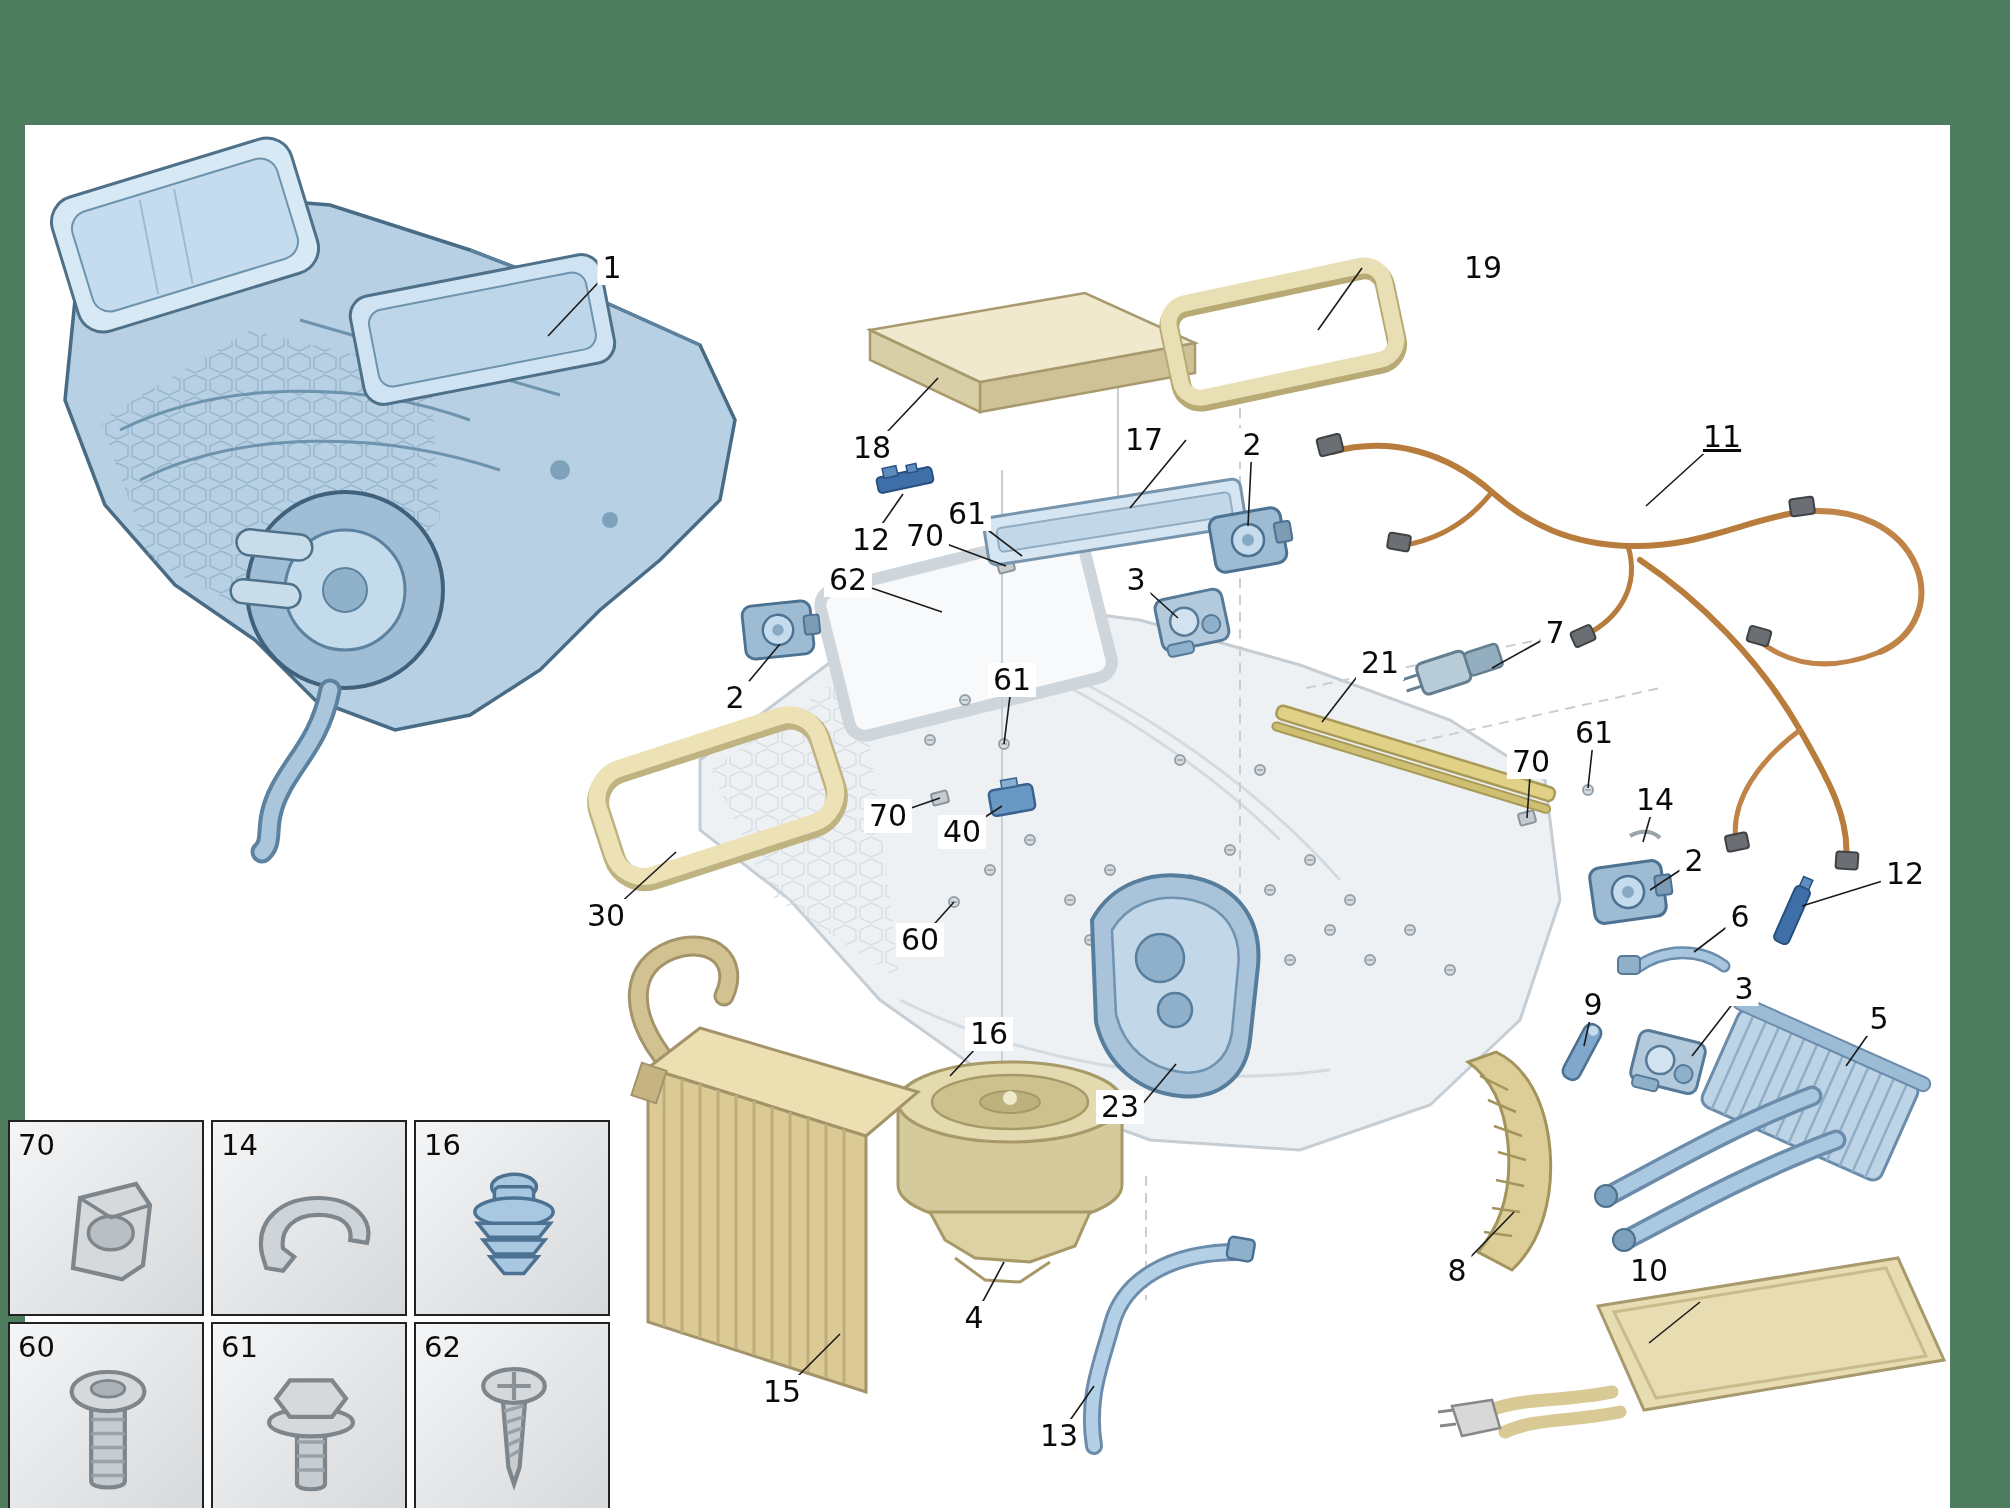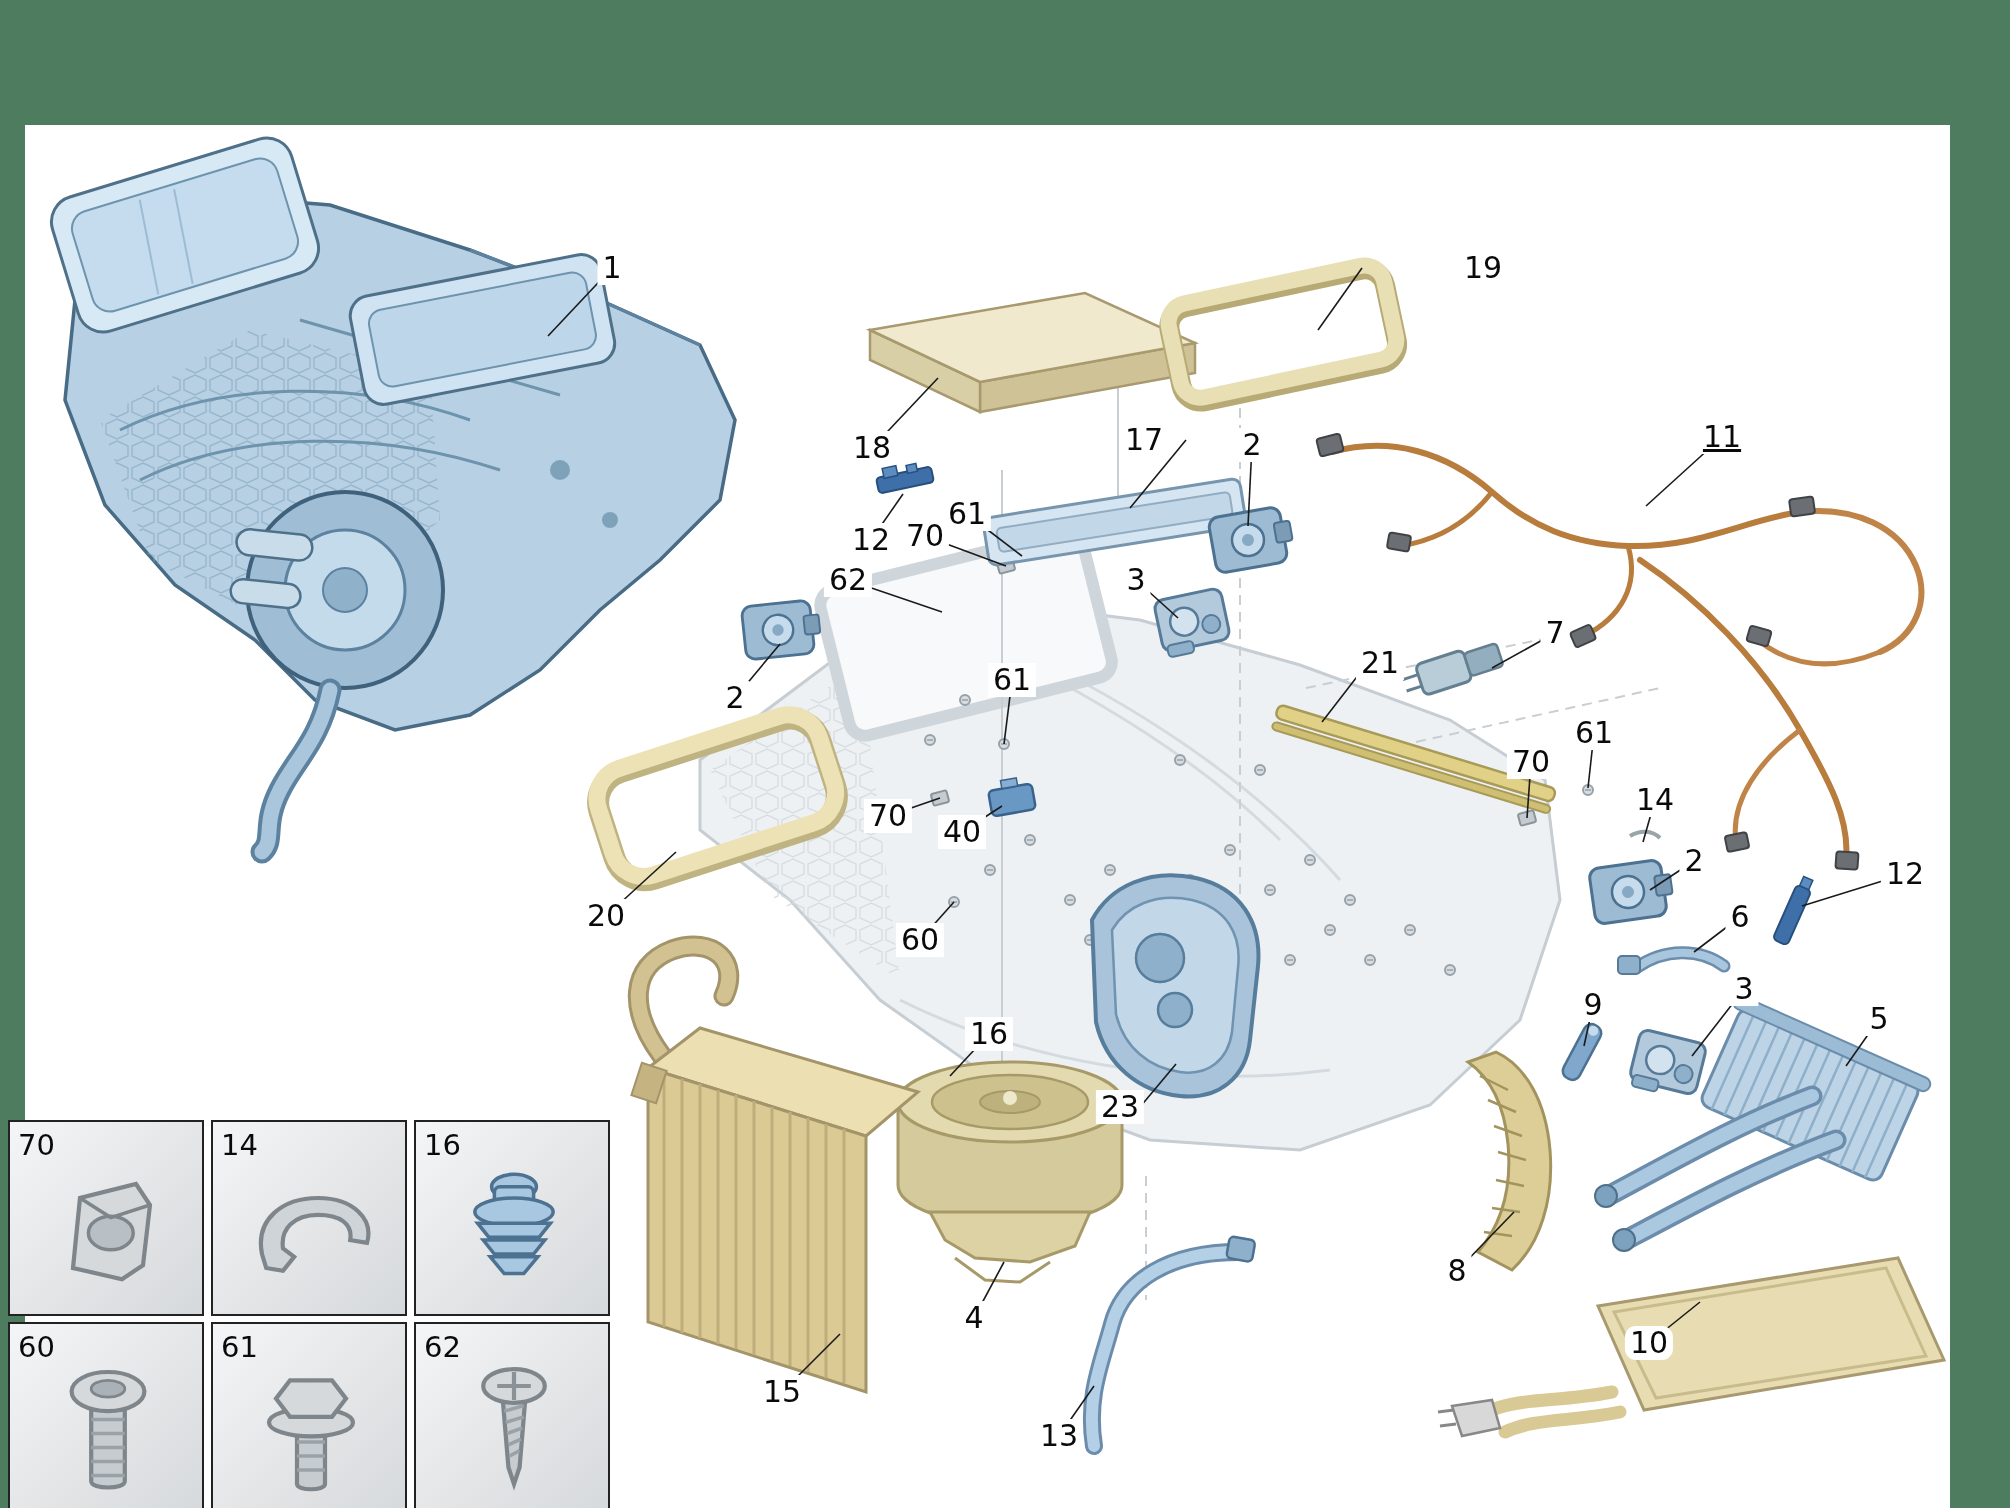--- a/index.html
+++ b/index.html
@@ -338,32 +338,32 @@
     <div class="callout" style="left: 1555px; top: 633px;">7</div>
     <div class="callout" style="left: 1012px; top: 680px;">61</div>
     <div class="callout" style="left: 888px; top: 816px;">70</div>
     <div class="callout" style="left: 962px; top: 832px;">40</div>
     <div class="callout" style="left: 1594px; top: 733px;">61</div>
     <div class="callout" style="left: 1531px; top: 762px;">70</div>
     <div class="callout" style="left: 1655px; top: 800px;">14</div>
     <div class="callout" style="left: 1694px; top: 861px;">2</div>
     <div class="callout" style="left: 1905px; top: 874px;">12</div>
     <div class="callout" style="left: 1740px; top: 917px;">6</div>
-    <div class="callout" style="left: 606px; top: 916px;">20</div>
+    <div class="callout" style="left: 606px; top: 916px;">30</div>
     <div class="callout" style="left: 920px; top: 940px;">60</div>
     <div class="callout" style="left: 1593px; top: 1005px;">9</div>
     <div class="callout" style="left: 1744px; top: 989px;">3</div>
     <div class="callout" style="left: 1879px; top: 1019px;">5</div>
     <div class="callout" style="left: 989px; top: 1034px;">16</div>
     <div class="callout" style="left: 1120px; top: 1107px;">23</div>
     <div class="callout" style="left: 1457px; top: 1271px;">8</div>
     <div class="callout" style="left: 974px; top: 1318px;">4</div>
     <div class="callout" style="left: 782px; top: 1392px;">15</div>
     <div class="callout" style="left: 1059px; top: 1436px;">13</div>
-    <div class="callout" style="left: 1649px; top: 1343px; border-radius: 11px;">10</div>
+    <div class="callout" style="left: 1649px; top: 1271px; border-radius: 11px;">10</div>
   </div>
 
 <div class="inset" style="left:8px;top:1120px;">
   <span class="inset-label">70</span>
   <svg width="140" height="140" viewBox="0 0 100 100">
     <path d="M25,80 L30,30 L70,20 L80,35 L75,78 L60,88 Z" fill="#d5d9dc" stroke="#7e868c" stroke-width="3"></path>
     <ellipse cx="52" cy="55" rx="16" ry="12" fill="#b9c0c5" stroke="#7e868c" stroke-width="2.5"></ellipse>
     <path d="M30,30 L52,44 L80,35" fill="none" stroke="#7e868c" stroke-width="2.5"></path>
   </svg>
 </div>

